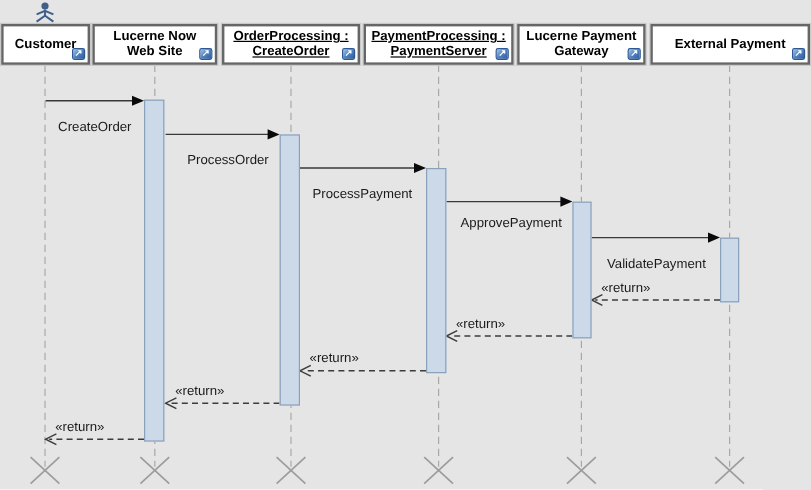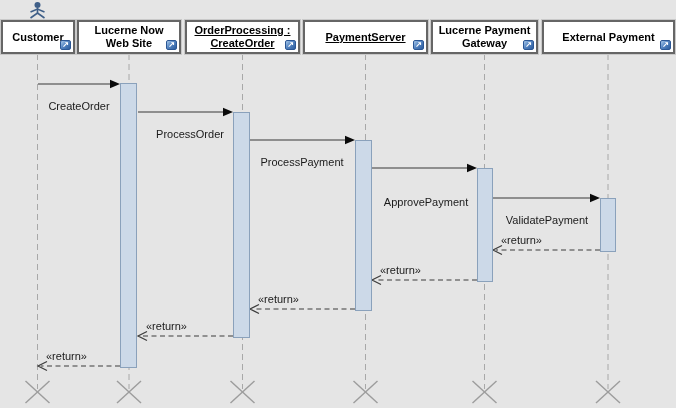--- a/index.html
+++ b/index.html
@@ -141,37 +141,38 @@
     <span class="ln">Lucerne Now</span>
     <span class="ln">Web Site</span>
     <span class="corner-icon">↗</span>
   </div>
   <div class="lifeline-box underlined" style="left:185px;width:115px;">
     <span class="ln">OrderProcessing :</span>
     <span class="ln">CreateOrder</span>
     <span class="corner-icon">↗</span>
   </div>
   <div class="lifeline-box underlined" style="left:303px;width:125px;">
+    <span class="ln">PaymentProcessing :</span>
     <span class="ln">PaymentServer</span>
     <span class="corner-icon">↗</span>
   </div>
   <div class="lifeline-box" style="left:431px;width:107px;">
     <span class="ln">Lucerne Payment</span>
     <span class="ln">Gateway</span>
     <span class="corner-icon">↗</span>
   </div>
   <div class="lifeline-box" style="left:542px;width:133px;">
     <span class="ln">External Payment</span>
     <span class="corner-icon">↗</span>
   </div>
 
   <span class="mlabel centered" style="left:79px;top:68px;">CreateOrder</span>
   <span class="mlabel centered" style="left:190px;top:96px;">ProcessOrder</span>
   <span class="mlabel centered" style="left:302px;top:124px;">ProcessPayment</span>
-  <span class="mlabel centered" style="left:426px;top:164px;text-align:right;">ApprovePayment</span>
+  <span class="mlabel centered" style="left:426px;top:148px;text-align:right;">ApprovePayment</span>
   <span class="mlabel centered" style="left:547px;top:182px;">ValidatePayment</span>
   <span class="mlabel" style="left:501px;top:234px;">«return»</span>
   <span class="mlabel" style="left:380px;top:264px;">«return»</span>
   <span class="mlabel" style="left:258px;top:293px;">«return»</span>
   <span class="mlabel" style="left:146px;top:320px;">«return»</span>
   <span class="mlabel" style="left:46px;top:350px;">«return»</span>
 
 </div>
 
 </body></html>

